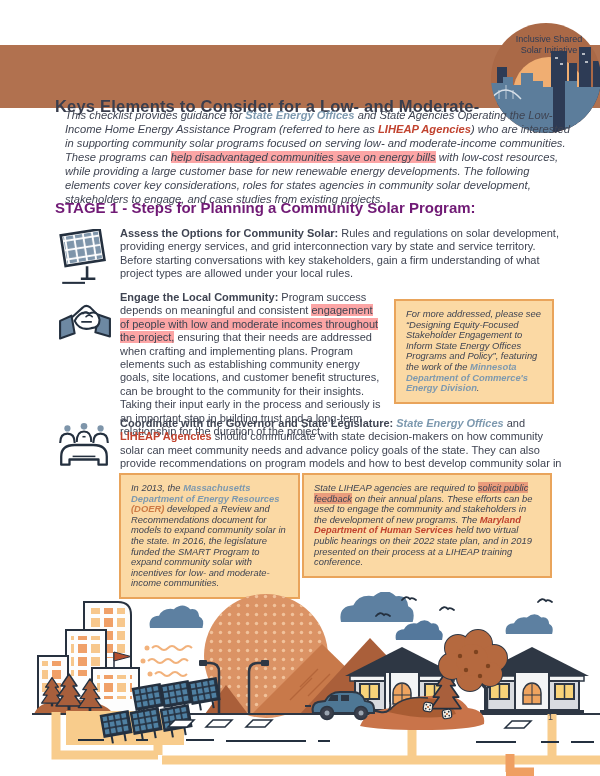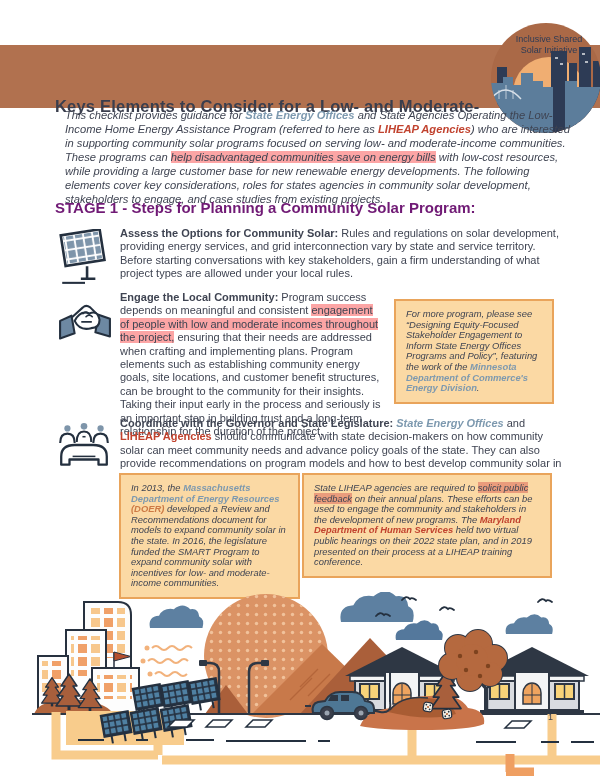--- a/index.html
+++ b/index.html
@@ -95,21 +95,21 @@
 
   <svg class="item-icon" style="left:58px;top:300px" width="54" height="48" viewBox="0 0 52 46">
     <polygon points="2,20 13,15 16,32 2,37" fill="#6d88a2" stroke="#24303f" stroke-width="2" stroke-linejoin="round"></polygon>
     <polygon points="50,18 39,14 36,31 50,35" fill="#6d88a2" stroke="#24303f" stroke-width="2" stroke-linejoin="round"></polygon>
     <path d="M13,17 L24,7 Q27,4 31,7 L39,15" fill="#ffffff" stroke="#24303f" stroke-width="2" stroke-linejoin="round"></path>
     <path d="M16,20 Q22,9 30,13 Q38,9 40,19 Q40,27 32,27 Q21,30 16,20 Z" fill="#ffffff" stroke="#24303f" stroke-width="2" stroke-linejoin="round"></path>
     <path d="M24,13 q3,-3 6,0 M27,16 q3,-3 6,0 M23,21 h9" fill="none" stroke="#24303f" stroke-width="1.6" stroke-linecap="round"></path>
   </svg>
   <p class="item-text" style="left:120px;top:291px;width:263px"><span class="seg-b">Engage the Local Community: </span><span>Program success depends on meaningful and consistent </span><span class="seg-hl">engagement of people with low and moderate incomes throughout the project,</span><span> ensuring that their needs are addressed when crafting and implementing plans. Program elements such as establishing community energy goals, site locations, and customer benefit structures, can be brought to the community for their insights. Taking their input early in the process and seriously is an important step in building trust and a long-term relationship for the duration of the project.</span></p>
 
-  <div class="callout" style="left:394px;top:299px;width:160px;min-height:99px"><span>For more program, please see </span><span class="seg-u">“Designing Equity-Focused Stakeholder Engagement to Inform State Energy Offices Programs and Policy”</span><span>, featuring the work of the </span><span class="seg-blue">Minnesota Department of Commerce's Energy Division</span><span>.</span></div>
+  <div class="callout" style="left:394px;top:299px;width:160px;min-height:99px"><span>For more addressed, please see </span><span class="seg-u">“Designing Equity-Focused Stakeholder Engagement to Inform State Energy Offices Programs and Policy”</span><span>, featuring the work of the </span><span class="seg-blue">Minnesota Department of Commerce's Energy Division</span><span>.</span></div>
 
   <svg class="item-icon" style="left:55px;top:422px" width="58" height="46" viewBox="0 0 56 44">
     <circle cx="12" cy="6" r="3" fill="#7e95aa"></circle>
       <circle cx="28" cy="4" r="3.2" fill="#7e95aa"></circle>
       <circle cx="44" cy="6" r="3" fill="#7e95aa"></circle>
     <path d="M5,20 q0,-9 7,-9 q7,0 7,9" fill="#ffffff" stroke="#24303f" stroke-width="2"></path>
     <path d="M21,19 q0,-10 7,-10 q7,0 7,10" fill="#ffffff" stroke="#24303f" stroke-width="2"></path>
     <path d="M37,20 q0,-9 7,-9 q7,0 7,9" fill="#ffffff" stroke="#24303f" stroke-width="2"></path>
     <path d="M26.5,14 h3" stroke="#24303f" stroke-width="1.5"></path>
     <path d="M6,41 V33 q0,-11 13,-11 h18 q13,0 13,11 v8 h-8 v-5 h-28 v5 z" fill="#ffffff" stroke="#24303f" stroke-width="2.2" stroke-linejoin="round"></path>

